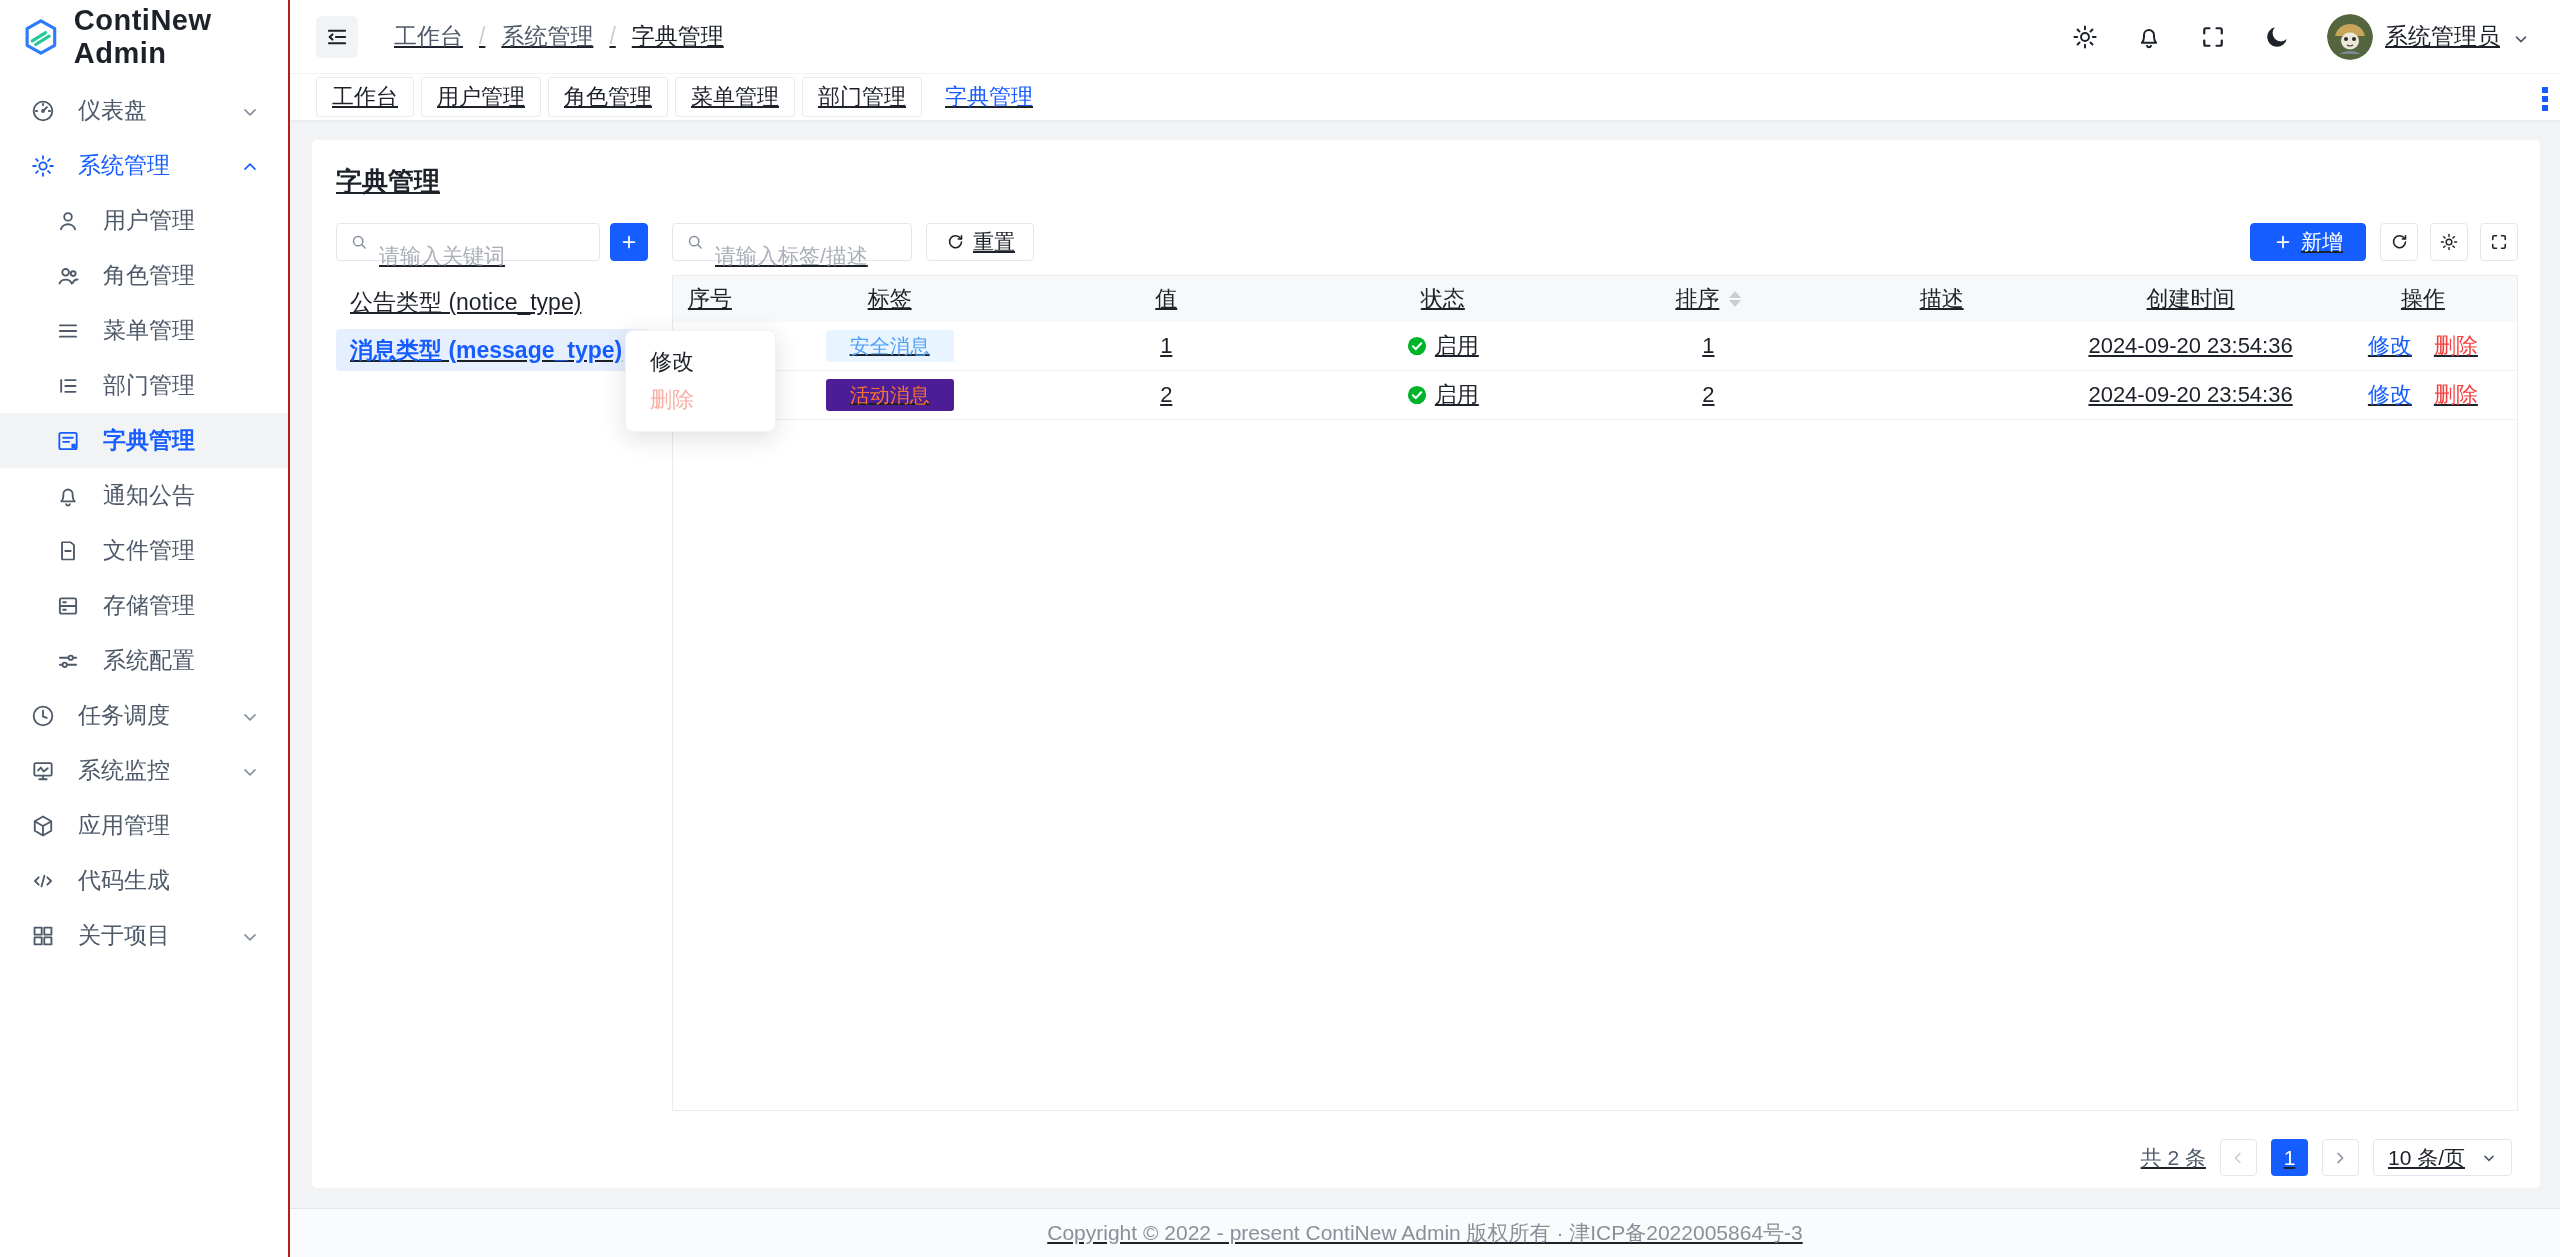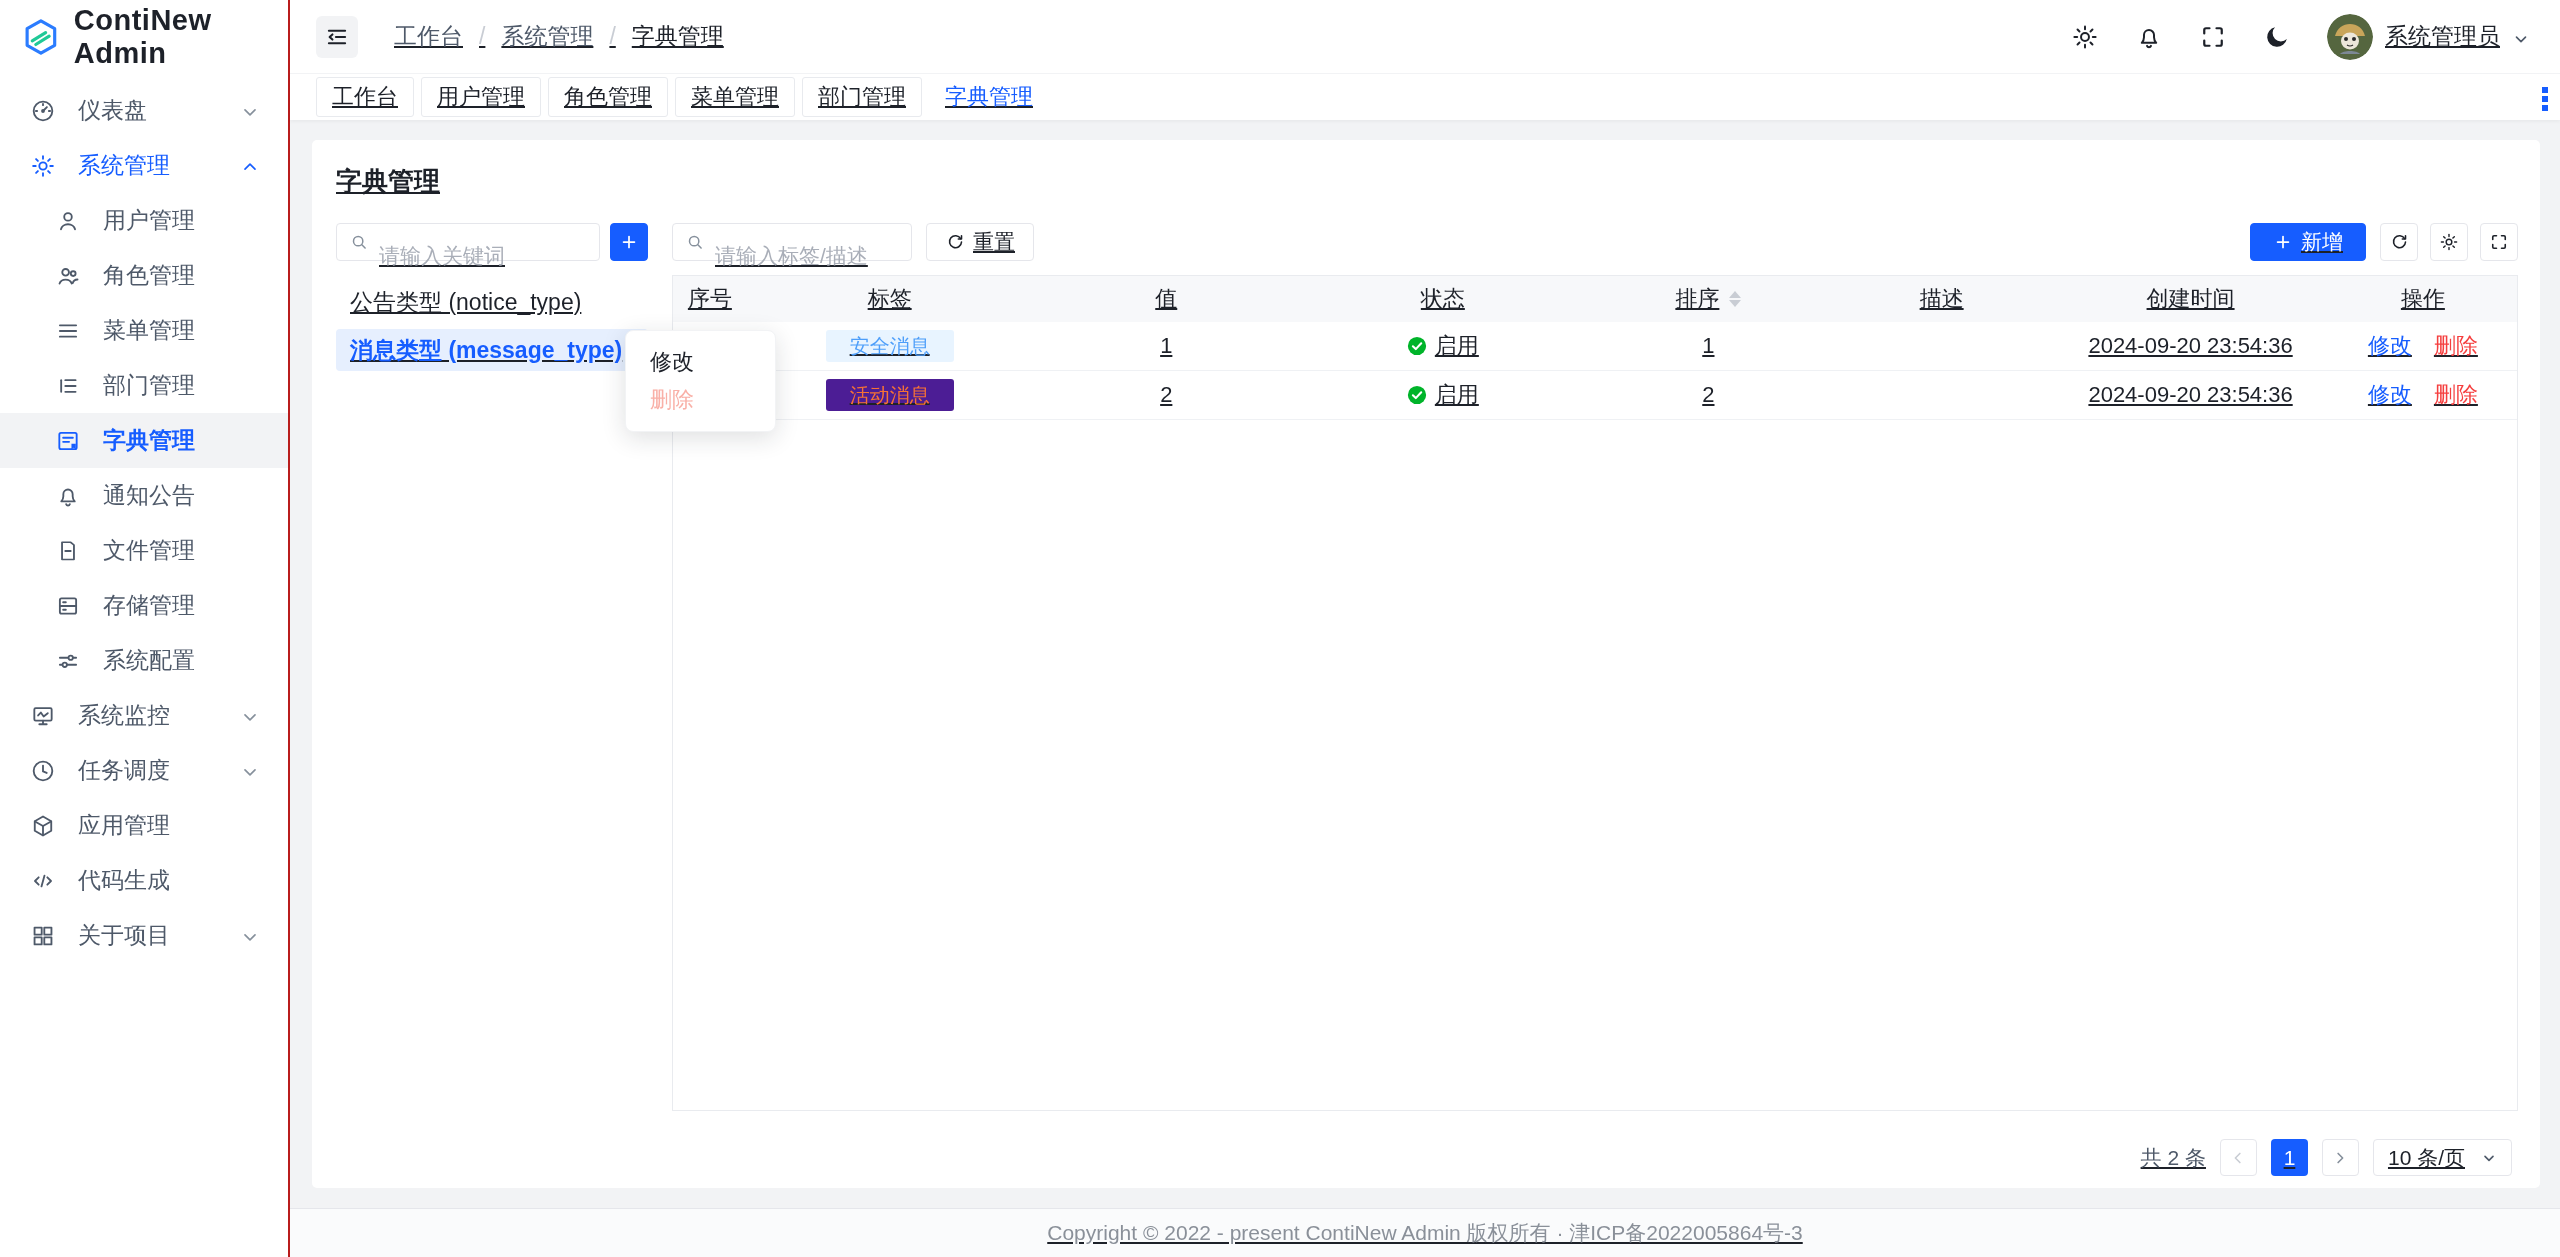--- a/index.html
+++ b/index.html
@@ -259,40 +259,40 @@
               <circle cx="14.5" cy="9" r="2" fill="#fff"></circle>
               <line x1="4.5" y1="15.5" x2="19.5" y2="15.5"></line>
               <circle cx="9" cy="15.5" r="2" fill="#fff"></circle>
             </svg>
           </span>
         <span>系统配置</span>
       </li>
 
       <li class="m-item m-top">
         <span class="ic">
+            <svg viewBox="0 0 24 24" fill="none" stroke="currentColor" stroke-width="1.7" stroke-linecap="round">
+              <circle cx="12" cy="12" r="8.6"></circle>
+              <polyline points="12,7 12,12.3 15.4,13.8"></polyline>
+            </svg>
+          </span>
+        <span>任务调度</span>
+        <span class="chev"><svg viewBox="0 0 24 24" fill="none" stroke="currentColor" stroke-width="2" stroke-linecap="round" stroke-linejoin="round">
+              <polyline points="6,9.5 12,15.5 18,9.5"></polyline>
+            </svg></span>
+      </li>
+      <li class="m-item m-top">
+        <span class="ic">
             <svg viewBox="0 0 24 24" fill="none" stroke="currentColor" stroke-width="1.7" stroke-linecap="round" stroke-linejoin="round">
               <rect x="4" y="4.8" width="16" height="11.4" rx="1.2"></rect>
               <polyline points="7.5,11.5 10,8.8 12.6,12.4 16.4,9.4"></polyline>
               <line x1="12" y1="16.2" x2="12" y2="19.2"></line>
               <line x1="8.6" y1="19.6" x2="15.4" y2="19.6"></line>
             </svg>
           </span>
         <span>系统监控</span>
-        <span class="chev"><svg viewBox="0 0 24 24" fill="none" stroke="currentColor" stroke-width="2" stroke-linecap="round" stroke-linejoin="round">
-              <polyline points="6,9.5 12,15.5 18,9.5"></polyline>
-            </svg></span>
-      </li>
-      <li class="m-item m-top">
-        <span class="ic">
-            <svg viewBox="0 0 24 24" fill="none" stroke="currentColor" stroke-width="1.7" stroke-linecap="round">
-              <circle cx="12" cy="12" r="8.6"></circle>
-              <polyline points="12,7 12,12.3 15.4,13.8"></polyline>
-            </svg>
-          </span>
-        <span>任务调度</span>
         <span class="chev"><svg viewBox="0 0 24 24" fill="none" stroke="currentColor" stroke-width="2" stroke-linecap="round" stroke-linejoin="round">
               <polyline points="6,9.5 12,15.5 18,9.5"></polyline>
             </svg></span>
       </li>
       <li class="m-item m-top">
         <span class="ic">
             <svg viewBox="0 0 24 24" fill="none" stroke="currentColor" stroke-width="1.7" stroke-linecap="round" stroke-linejoin="round">
               <path d="M12 3.2l7.6 4.4v8.8L12 20.8l-7.6-4.4V7.6z"></path>
               <polyline points="4.6,7.8 12,12 19.4,7.8"></polyline>
               <line x1="12" y1="12" x2="12" y2="20.4"></line>

